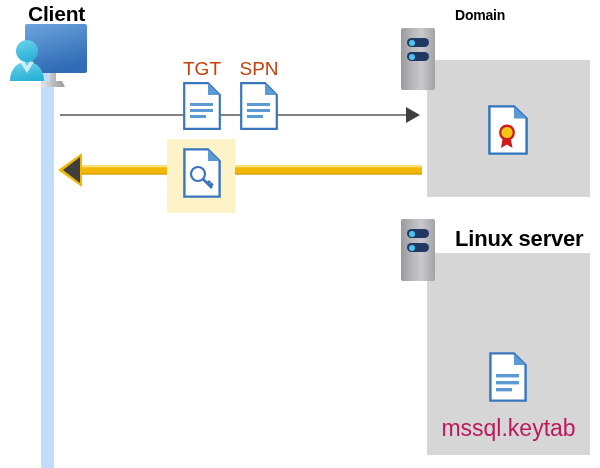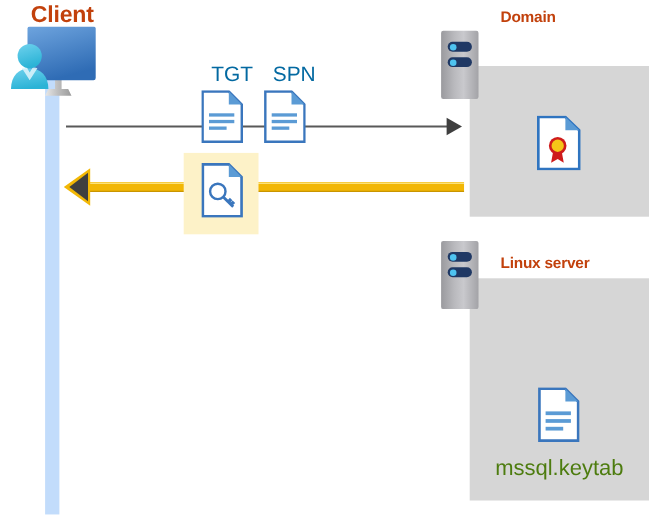--- a/index.html
+++ b/index.html
@@ -15,36 +15,36 @@
     width: 600px;
     height: 468px;
     background: #ffffff;
     overflow: hidden;
   }
   .abs { position: absolute; }
 
   
   .title {
     font-weight: bold;
-    color: #c2410c;
+    color: #000000;
     letter-spacing: -0.2px;
   }
   #client-title {
     left: 28px; top: 2px;
     font-size: 21px;
   }
   #dc-title {
     left: 455px; top: 4px;
     font-size: 14px;
     line-height: 22px;
     width: 130px;
   }
   #linux-title {
     left: 455px; top: 228px;
-    font-size: 14px;
+    font-size: 22px;
     line-height: 22px;
     width: 140px;
   }
 
   
   .panel { background: #d6d6d6; }
   #dc-panel    { left: 427px; top: 60px;  width: 163px; height: 137px; }
   #linux-panel { left: 427px; top: 253px; width: 163px; height: 202px; }
 
   
@@ -83,22 +83,22 @@
   
   #client-icon { left: 6px; top: 24px; width: 92px; height: 70px; }
 
   
   #arrow-request { left: 60px; top: 104px; width: 360px; height: 22px; }
   #arrow-reply   { left: 58px; top: 152px; width: 364px; height: 36px; }
 
   
   .doc-label {
     font-size: 19px;
-    color: #0369a1;
-    text-align: right;
+    color: #c2410c;
+    text-align: center;
     width: 56px;
   }
   #tgt-label { left: 174px; top: 58px; }
   #spn-label { left: 231px; top: 58px; }
 
   
   #tgt-doc { left: 183px; top: 82px;  width: 38px; height: 48px; }
   #spn-doc { left: 240px; top: 82px;  width: 38px; height: 48px; }
 
   
@@ -112,22 +112,22 @@
   
   #cert-doc { left: 488px; top: 105px; width: 40px; height: 50px; }
 
   
   #sql-db    { left: 484px; top: 277px; width: 48px; height: 54px; }
   #keytab-doc{ left: 489px; top: 352px; width: 38px; height: 50px; }
   #keytab-label {
     left: 427px; top: 415px;
     width: 163px;
     text-align: center;
-    font-size: 20px;
-    color: #4d7c0f;
+    font-size: 23px;
+    color: #be185d;
   }
 </style>
 </head>
 <body>
 
 <div id="canvas">
 
   <div class="abs title" id="client-title">Client</div>
 
   <div class="abs" id="client-lifeline"></div>

